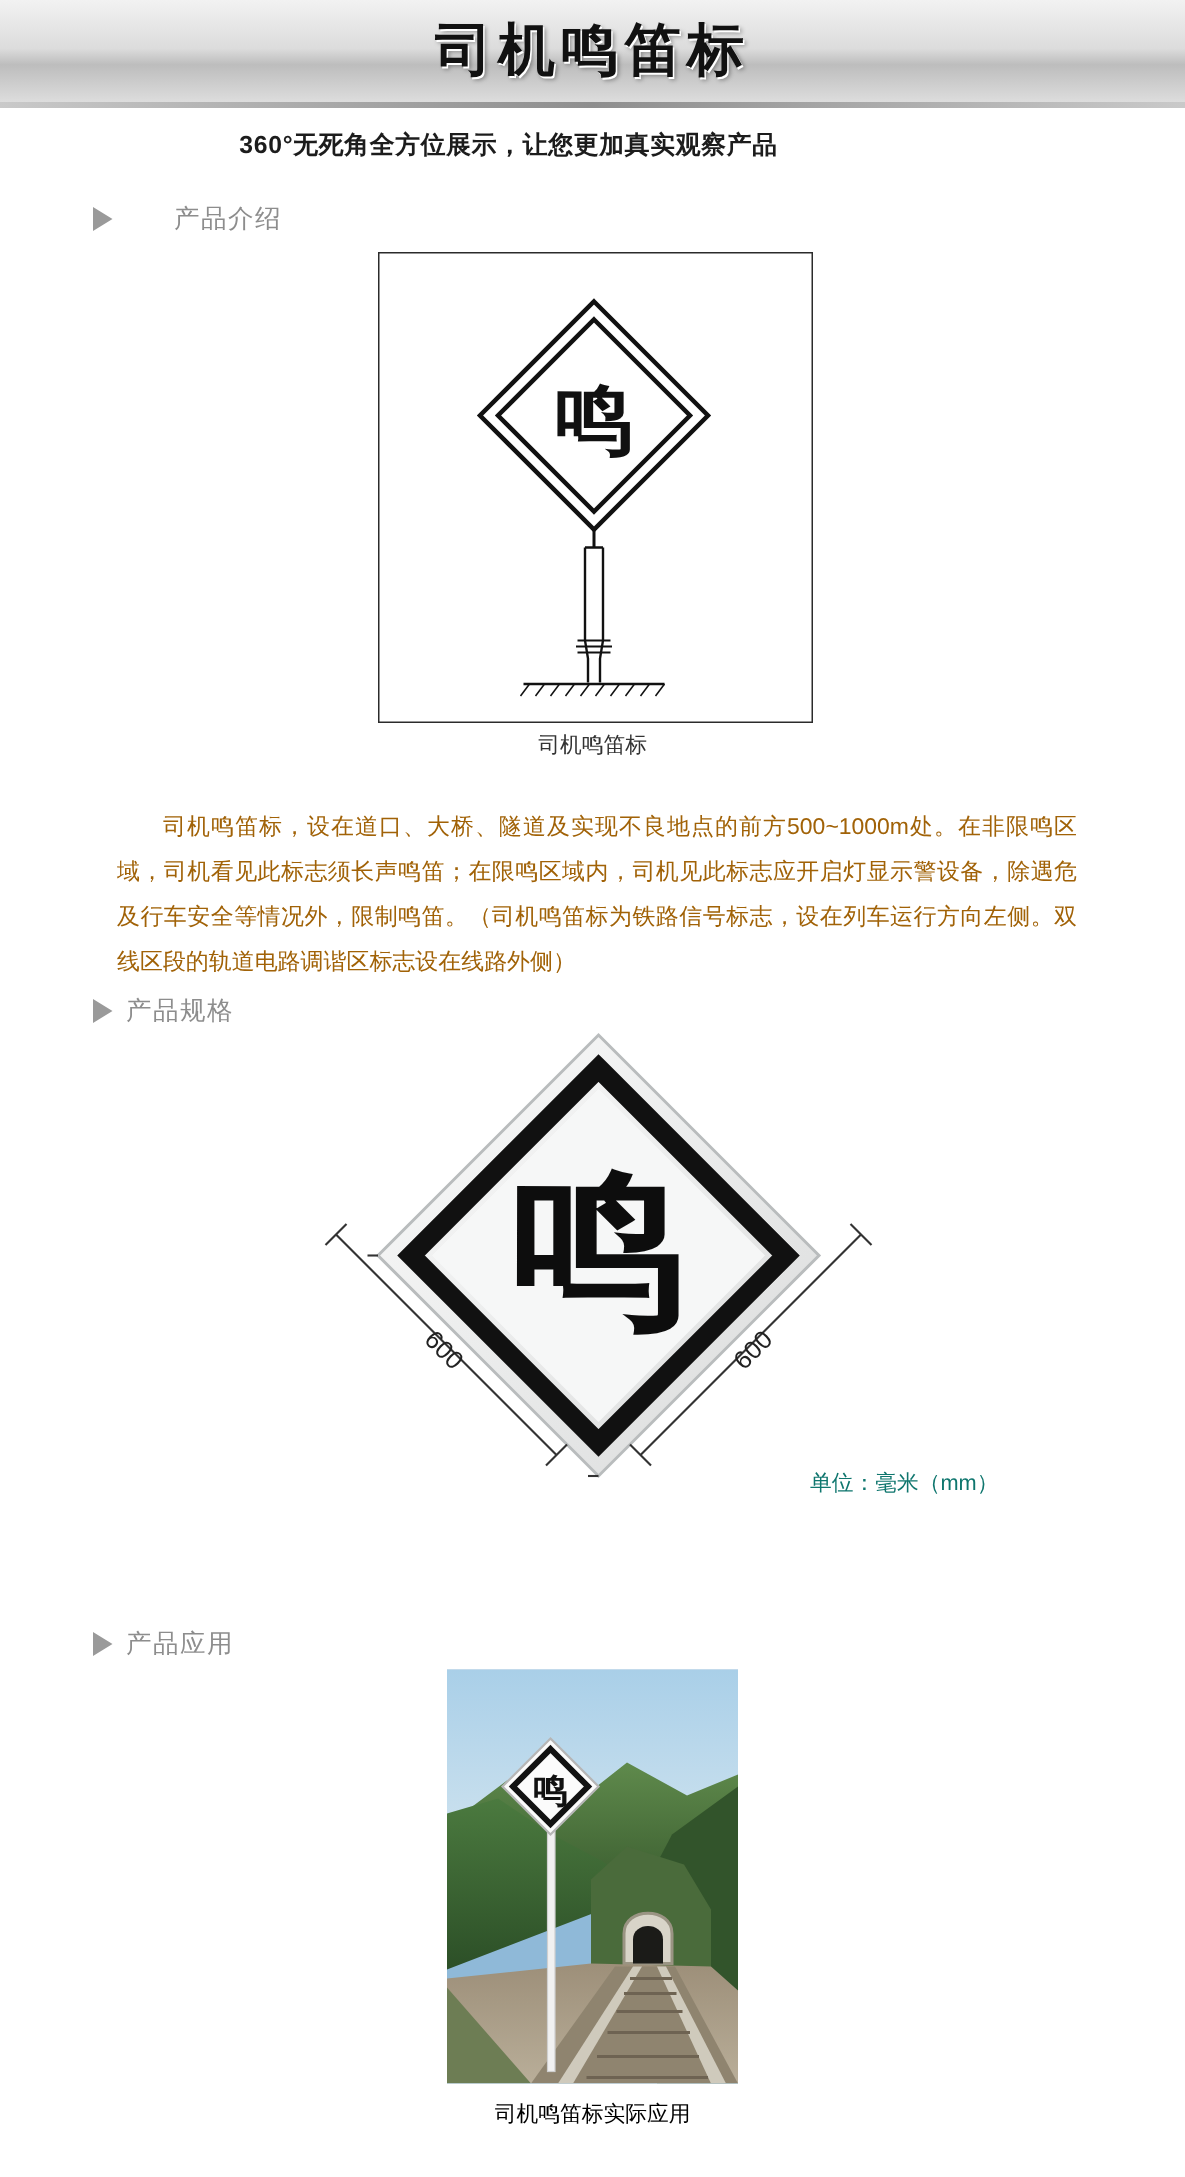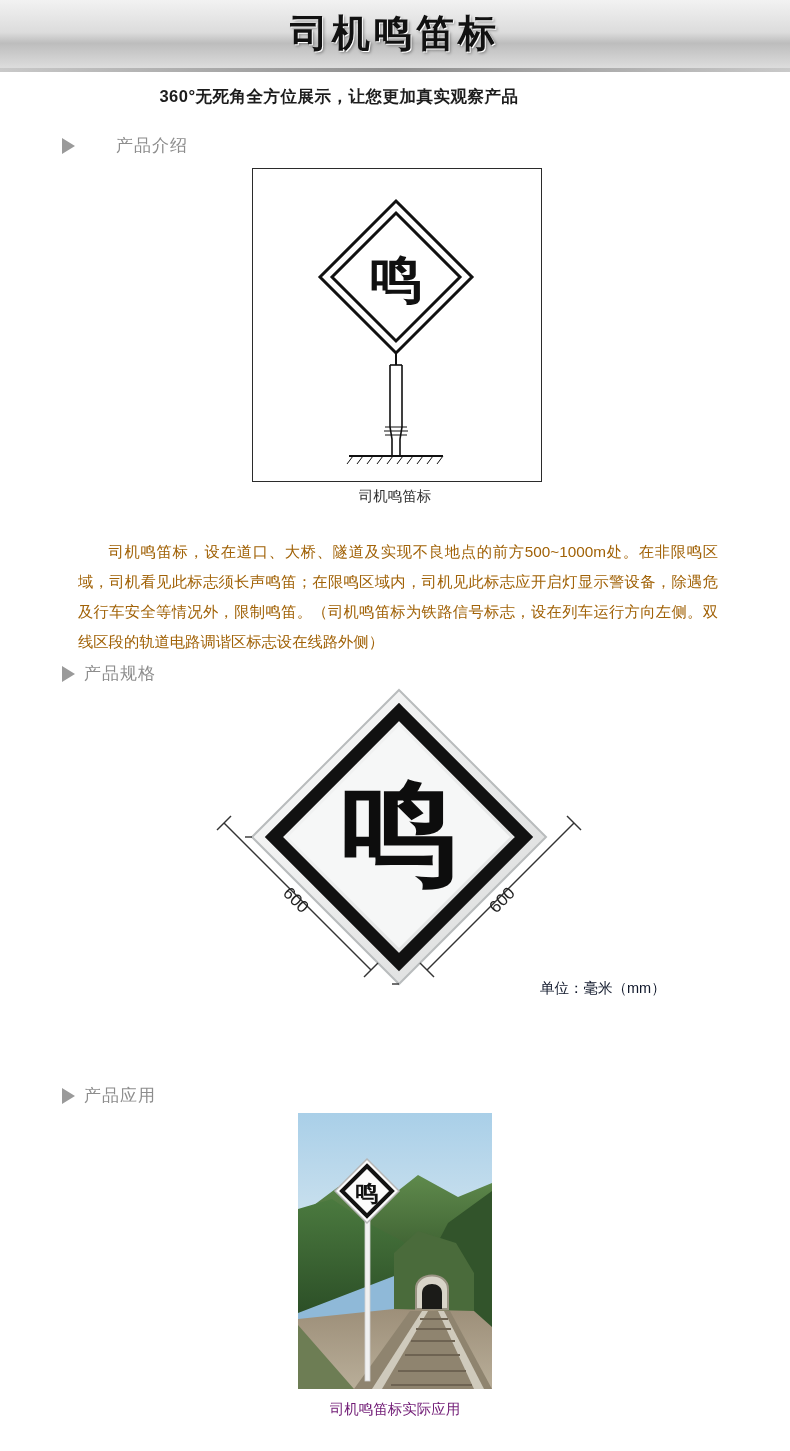--- a/index.html
+++ b/index.html
@@ -124,41 +124,41 @@
     left: 196px;
     top: 676px;
     width: 405px;
     height: 340px;
   }
   .spec-unit {
     position: absolute;
     left: 540px;
     top: 979px;
     font-size: 14.5px;
-    color: #0f172a;
+    color: #0f766e;
   }
 
   
   .fig3-wrap {
     position: absolute;
     left: 298px;
     top: 1113px;
     width: 194px;
     height: 276px;
     overflow: hidden;
     background: #8fb9d8;
   }
   .fig3-cap {
     position: absolute;
     left: 0;
     top: 1400px;
     width: 790px;
     text-align: center;
     font-size: 14.5px;
-    color: #701a75;
+    color: #000000;
   }
   svg { display: block; }
 </style>
 </head>
 <body>
 
 <div class="header">
   <div class="header-bar"></div>
   <div class="header-title">司机鸣笛标</div>
 </div>

